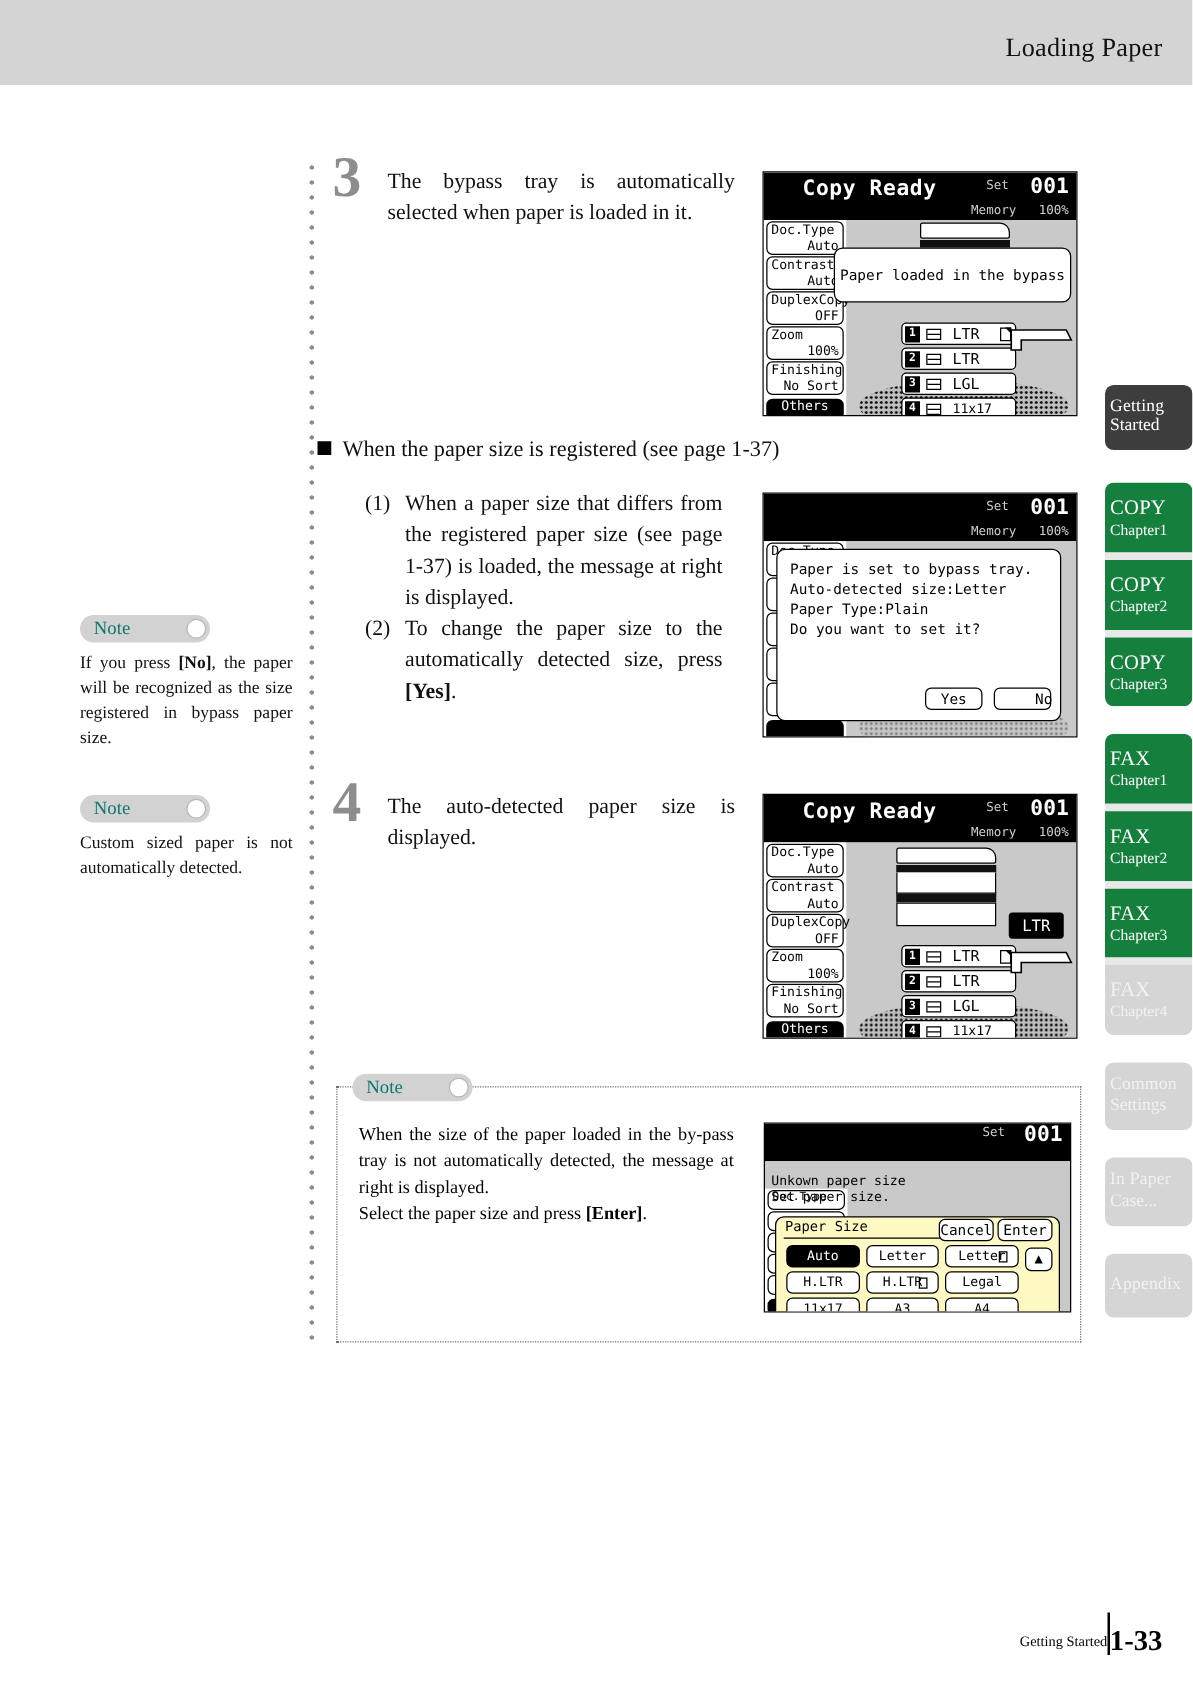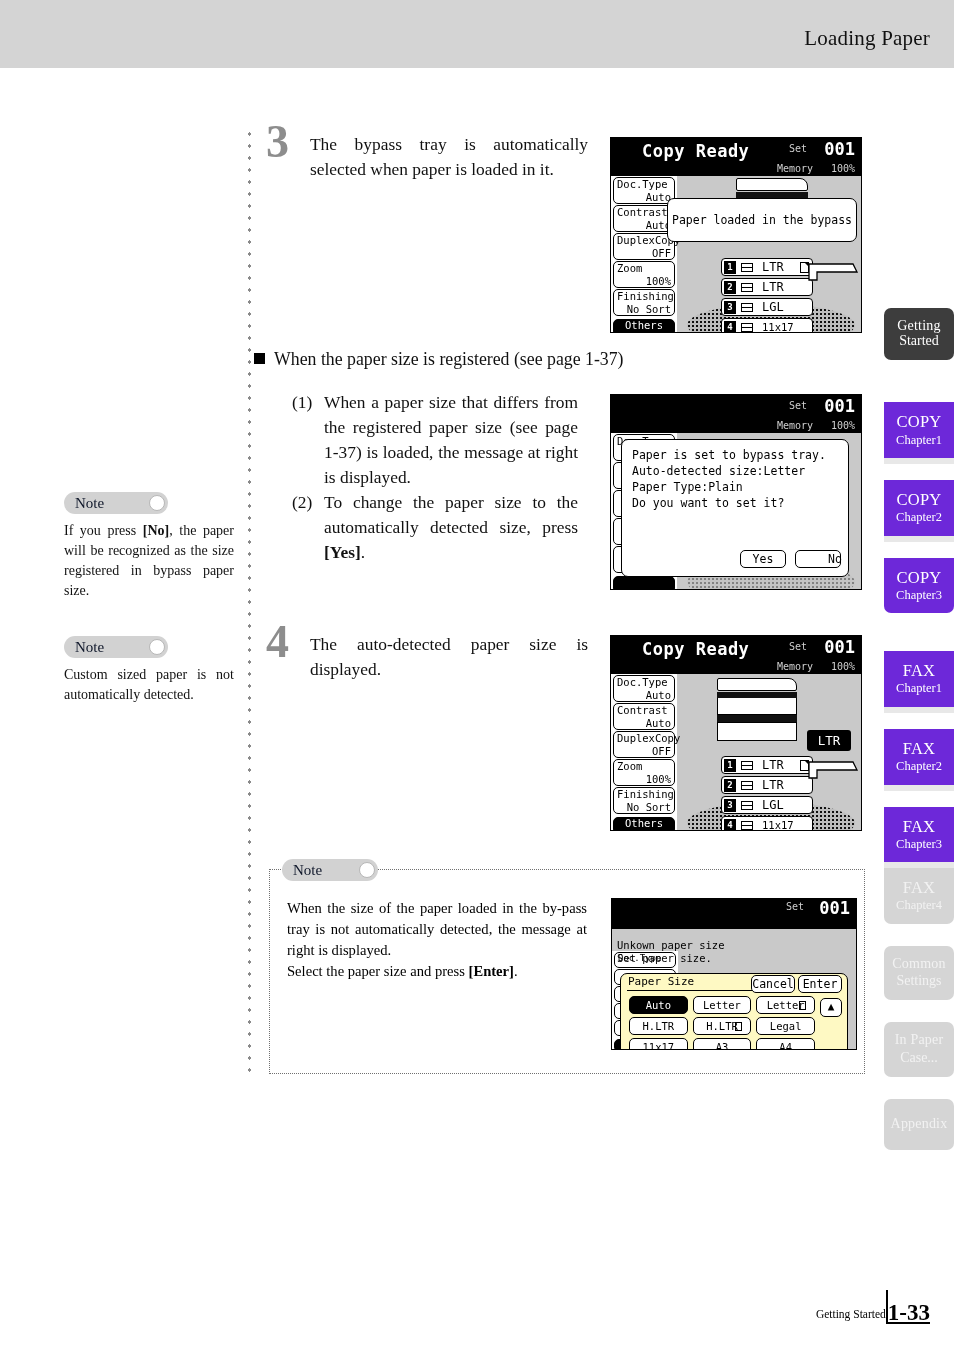--- a/index.html
+++ b/index.html
@@ -27,21 +27,21 @@
   
   .footer {
     position: absolute; left: 0; bottom: 26px; width: 954px; height: 40px;
   }
   .footer-inner {
     position: absolute; right: 24px; bottom: 0;
     display: flex; align-items: flex-end; gap: 0;
   }
   .footer-chapter { font-size: 11.5px; color: #000; padding-bottom: 4px; }
   .footer-rule { width: 2px; height: 34px; background: #000; }
-  .footer-page { font-size: 23px; font-weight: bold; line-height: 1; text-decoration: underline; }
+  .footer-page { font-size: 23px; font-weight: bold; line-height: 1; }
 
   
   .dotguide {
     position: absolute; left: 247px; top: 128px; width: 5px; height: 952px;
     background-image: radial-gradient(circle, #8a8a8a 0 1.6px, transparent 1.8px);
     background-size: 5px 12px; background-repeat: repeat-y;
   }
 
   
   .step { position: absolute; }
@@ -72,21 +72,21 @@
   .sub-marker { width: 32px; flex: 0 0 32px; }
   .sub-body { flex: 1; text-align: justify; text-align-last: left; }
   b { font-weight: bold; }
 
   
   .note-tab {
     position: relative; display: inline-flex; align-items: center;
     background: #d2d2d2; height: 22px; border-radius: 11px;
     padding: 0 6px 0 11px; min-width: 104px;
   }
-  .note-tab .lbl { font-size: 15px; color: #0f172a; line-height: 1; }
+  .note-tab .lbl { font-size: 15px; color: #0f766e; line-height: 1; }
   .note-tab .knob {
     position: absolute; right: 3px; top: 3px;
     width: 16px; height: 16px; border-radius: 50%;
     background: #fff; border: 1.4px solid #b7b7b7;
   }
   .note-body {
     margin-top: 7px; font-size: 14px; line-height: 20px;
     text-align: justify; text-align-last: left; color: #111;
   }
   .note-left { position: absolute; width: 170px; }
@@ -105,28 +105,28 @@
     position: absolute; left: 17px; top: 28px; width: 300px;
     font-size: 14.6px; line-height: 21px;
     text-align: justify; text-align-last: left;
   }
 
   
   .tabs { position: absolute; right: 0; top: 308px; width: 70px; }
   .tabgroup { margin-bottom: 22px; border-radius: 7px; overflow: hidden; }
   .tab {
     width: 70px; padding: 10px 4px 11px;
-    text-align: center; color: #ffffff; line-height: 1.16;
+    color: #ffffff; line-height: 1.16;
   }
   .tab .t1 { font-size: 16.5px; display: block; letter-spacing: .2px; }
   .tab .t2 { font-size: 12.5px; display: block; margin-top: 1px; }
   .tab.active { background: #3d3d3d; border-radius: 7px; }
   .tab.active .t1 { font-size: 14px; }
   .tab.active .t2 { font-size: 14px; margin-top: -1px; }
-  .tab.grey { background: #6d28d9; margin-top: 16px; }
+  .tab.grey { background: #15803d; }
   .tab.pale  { background: #d5d5d5; color: #f2f2f2; }
   .tab-sep { height: 6px; background: #e8e8e8; }
   .tab-solo { width: 70px; border-radius: 7px; margin-bottom: 22px; }
 
   
   .lcd {
     position: absolute; width: 252px; height: 196px;
     background: #ffffff; border: 1.5px solid #000;
     font-family: "DejaVu Sans Mono", "Liberation Mono", monospace;
     overflow: hidden;

